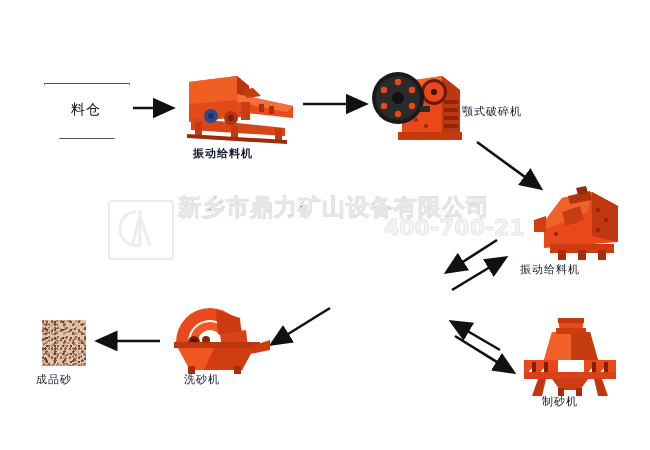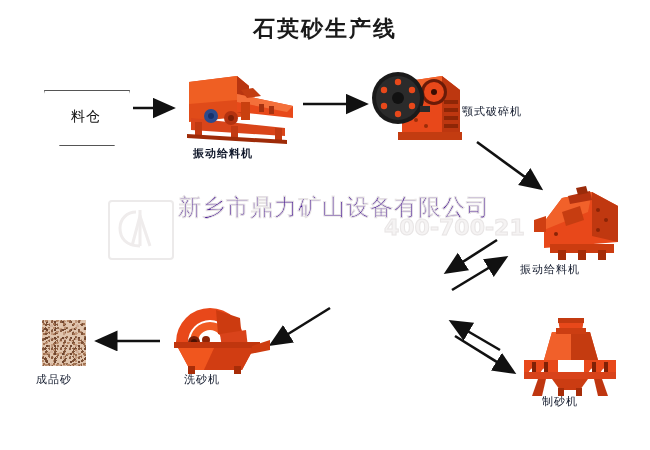--- a/index.html
+++ b/index.html
@@ -16,38 +16,38 @@
   .title{
     position:absolute;left:0;top:14px;width:650px;text-align:center;
     font-size:22px;font-weight:bold;color:#1a1a1a;letter-spacing:2px;
   }
 
   
   .watermark{position:absolute;left:108px;top:192px;width:470px;height:68px;pointer-events:none;}
   .wm-logo{position:absolute;left:0;top:8px;width:62px;height:56px;border:2px solid #eceaea;border-radius:4px;}
   .wm-logo svg{display:block;}
   .wm-line1{
-    position:absolute;left:70px;top:0px;font-size:23px;font-weight:normal;
+    position:absolute;left:70px;top:0px;font-size:23px;font-weight:bold;
     color:#4c1d95;letter-spacing:1px;
     -webkit-text-stroke:1px #e8e5e5;
     white-space:nowrap;
   }
   .wm-line2{
     position:absolute;left:70px;top:32px;font-size:22px;font-weight:bold;
     color:#f5f3f3;letter-spacing:0px;
     -webkit-text-stroke:1px #e8e5e5;
     white-space:nowrap;
   }
   .wm-phone{position:absolute;left:276px;top:23px;font-size:22px;font-weight:bold;color:#f5f3f3;-webkit-text-stroke:1px #e8e5e5;white-space:nowrap;}
 
   
   .lbl{position:absolute;font-size:11px;color:#0f172a;white-space:nowrap;letter-spacing:1px;}
 
   
-  .hopper{position:absolute;left:44px;top:90px;width:84px;height:38px;}
+  .hopper{position:absolute;left:44px;top:83px;width:84px;height:38px;}
   .hopper .shape{
     width:84px;height:54px;
     background:#fff;
     border:1.6px solid #555;
     clip-path:polygon(0% 0%,100% 0%,82% 100%,18% 100%);
   }
   .hopper .txt{
     position:absolute;left:0;top:0;width:84px;height:54px;
     display:flex;align-items:center;justify-content:center;
     font-size:14px;color:#111;letter-spacing:1px;
@@ -78,21 +78,20 @@
   }
 
   
   .arrows{position:absolute;left:0;top:0;width:650px;height:450px;pointer-events:none;}
 </style>
 </head>
 <body>
 
 <div id="stage">
 
-  <div class="title">石英砂生产线</div>
 
   <div class="watermark">
     <div class="wm-logo">
       <svg width="58" height="52" viewBox="0 0 58 52">
         <path d="M30 8 L30 44 M30 44 C16 44 10 36 10 26 C10 17 17 10 26 10" fill="none" stroke="#efecec" stroke-width="3"></path>
         <path d="M40 44 L30 14 L22 44" fill="none" stroke="#efecec" stroke-width="3"></path>
       </svg>
     </div>
     <div class="wm-line1">新乡市鼎力矿山设备有限公司</div>
     <div class="wm-phone">400-700-21</div>

